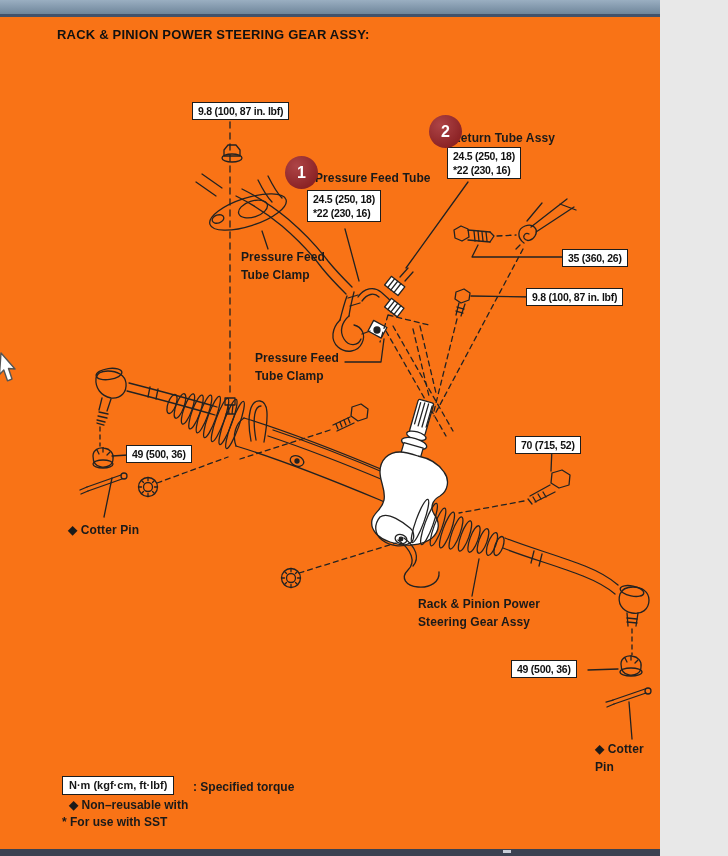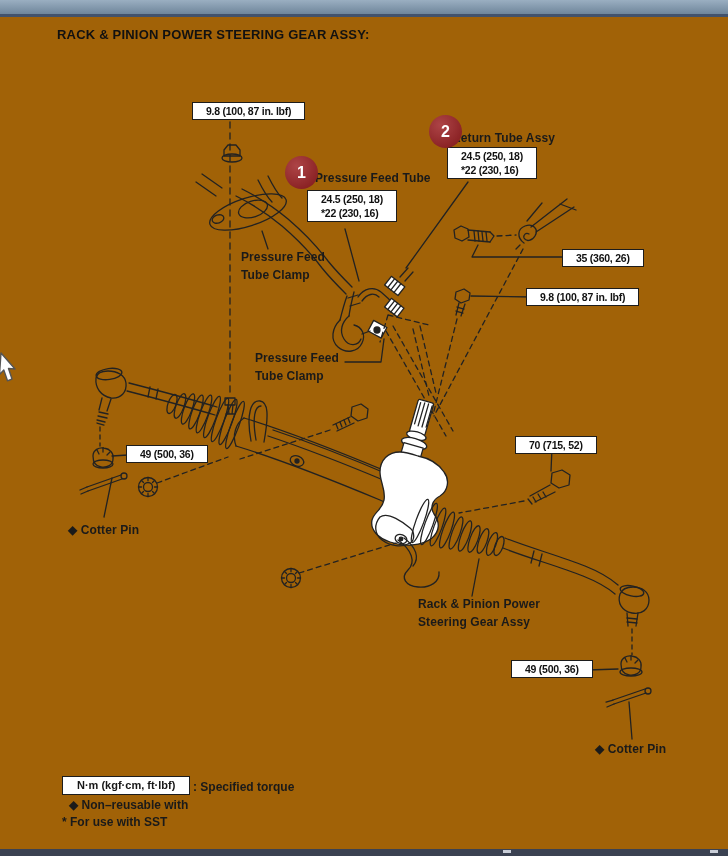--- a/index.html
+++ b/index.html
@@ -1,41 +1,41 @@
 <!DOCTYPE html>
 <html style="--accent: #9b1b1e; --topbar: #7e98b0; --bottombar: #3b4252;"><head>
 <meta charset="utf-8">
 <style>
   html,body{margin:0;padding:0;background:#e8e8e8;}
-  #stage{position:relative;width:728px;height:856px;background:#a16207;overflow:hidden;
+  #stage{position:relative;width:660px;height:856px;background:#f97316;overflow:hidden;
          font-family:"Liberation Sans",sans-serif;color:#161616;}
   
   #top-bar{position:absolute;left:0;top:0;width:728px;height:14px;
            background:linear-gradient(180deg,rgba(255,255,255,.22),rgba(0,0,0,.12)),var(--topbar,#7e98b0);
            border-bottom:3px solid #42526b;}
   #bottom-bar{position:absolute;left:0;bottom:0;width:728px;height:7px;background:var(--bottombar,#3b4252);}
   #bottom-bar .tick{position:absolute;top:1px;width:8px;height:3px;background:#c9ced8;}
   
   .doc-title{position:absolute;left:57px;top:27px;font:700 13px/15px "Liberation Sans",sans-serif;
              letter-spacing:.2px;color:#111;white-space:nowrap;}
   
   .tq{position:absolute;border:1.6px solid #1c1c1c;background:#fff;color:#111;
       font:700 10.5px/14px "Liberation Sans",sans-serif;letter-spacing:-.25px;
-      padding:1px 13px;white-space:nowrap;z-index:4;}
+      padding:1px 5px;white-space:nowrap;z-index:4;}
   .tq.center{text-align:center;}
   
   .lbl{position:absolute;font:700 12px/17.5px "Liberation Sans",sans-serif;color:#1a1a1a;
        white-space:pre-line;letter-spacing:.1px;z-index:3;}
   
   .badge{position:absolute;width:33px;height:33px;border-radius:50%;
          background:radial-gradient(circle at 35% 30%,rgba(255,255,255,.18),rgba(0,0,0,.18)),var(--accent,#9b1b1e);
          color:#fff;font:700 16px/33px "Liberation Sans",sans-serif;text-align:center;z-index:6;}
   
   .legend-boxed{position:absolute;border:1.5px solid #1c1c1c;background:#fff;
-         font:700 11px/15px "Liberation Sans",sans-serif;padding:1px 14px;white-space:nowrap;}
+         font:700 11px/15px "Liberation Sans",sans-serif;padding:1px 6px;white-space:nowrap;}
   .legend-text{position:absolute;font:700 12px/16px "Liberation Sans",sans-serif;color:#1a1a1a;white-space:nowrap;}
   svg{position:absolute;left:0;top:0;}
   svg *{vector-effect:non-scaling-stroke;}
 </style>
 </head>
 <body>
 
 <div id="stage">
 
   <div id="top-bar"></div>

